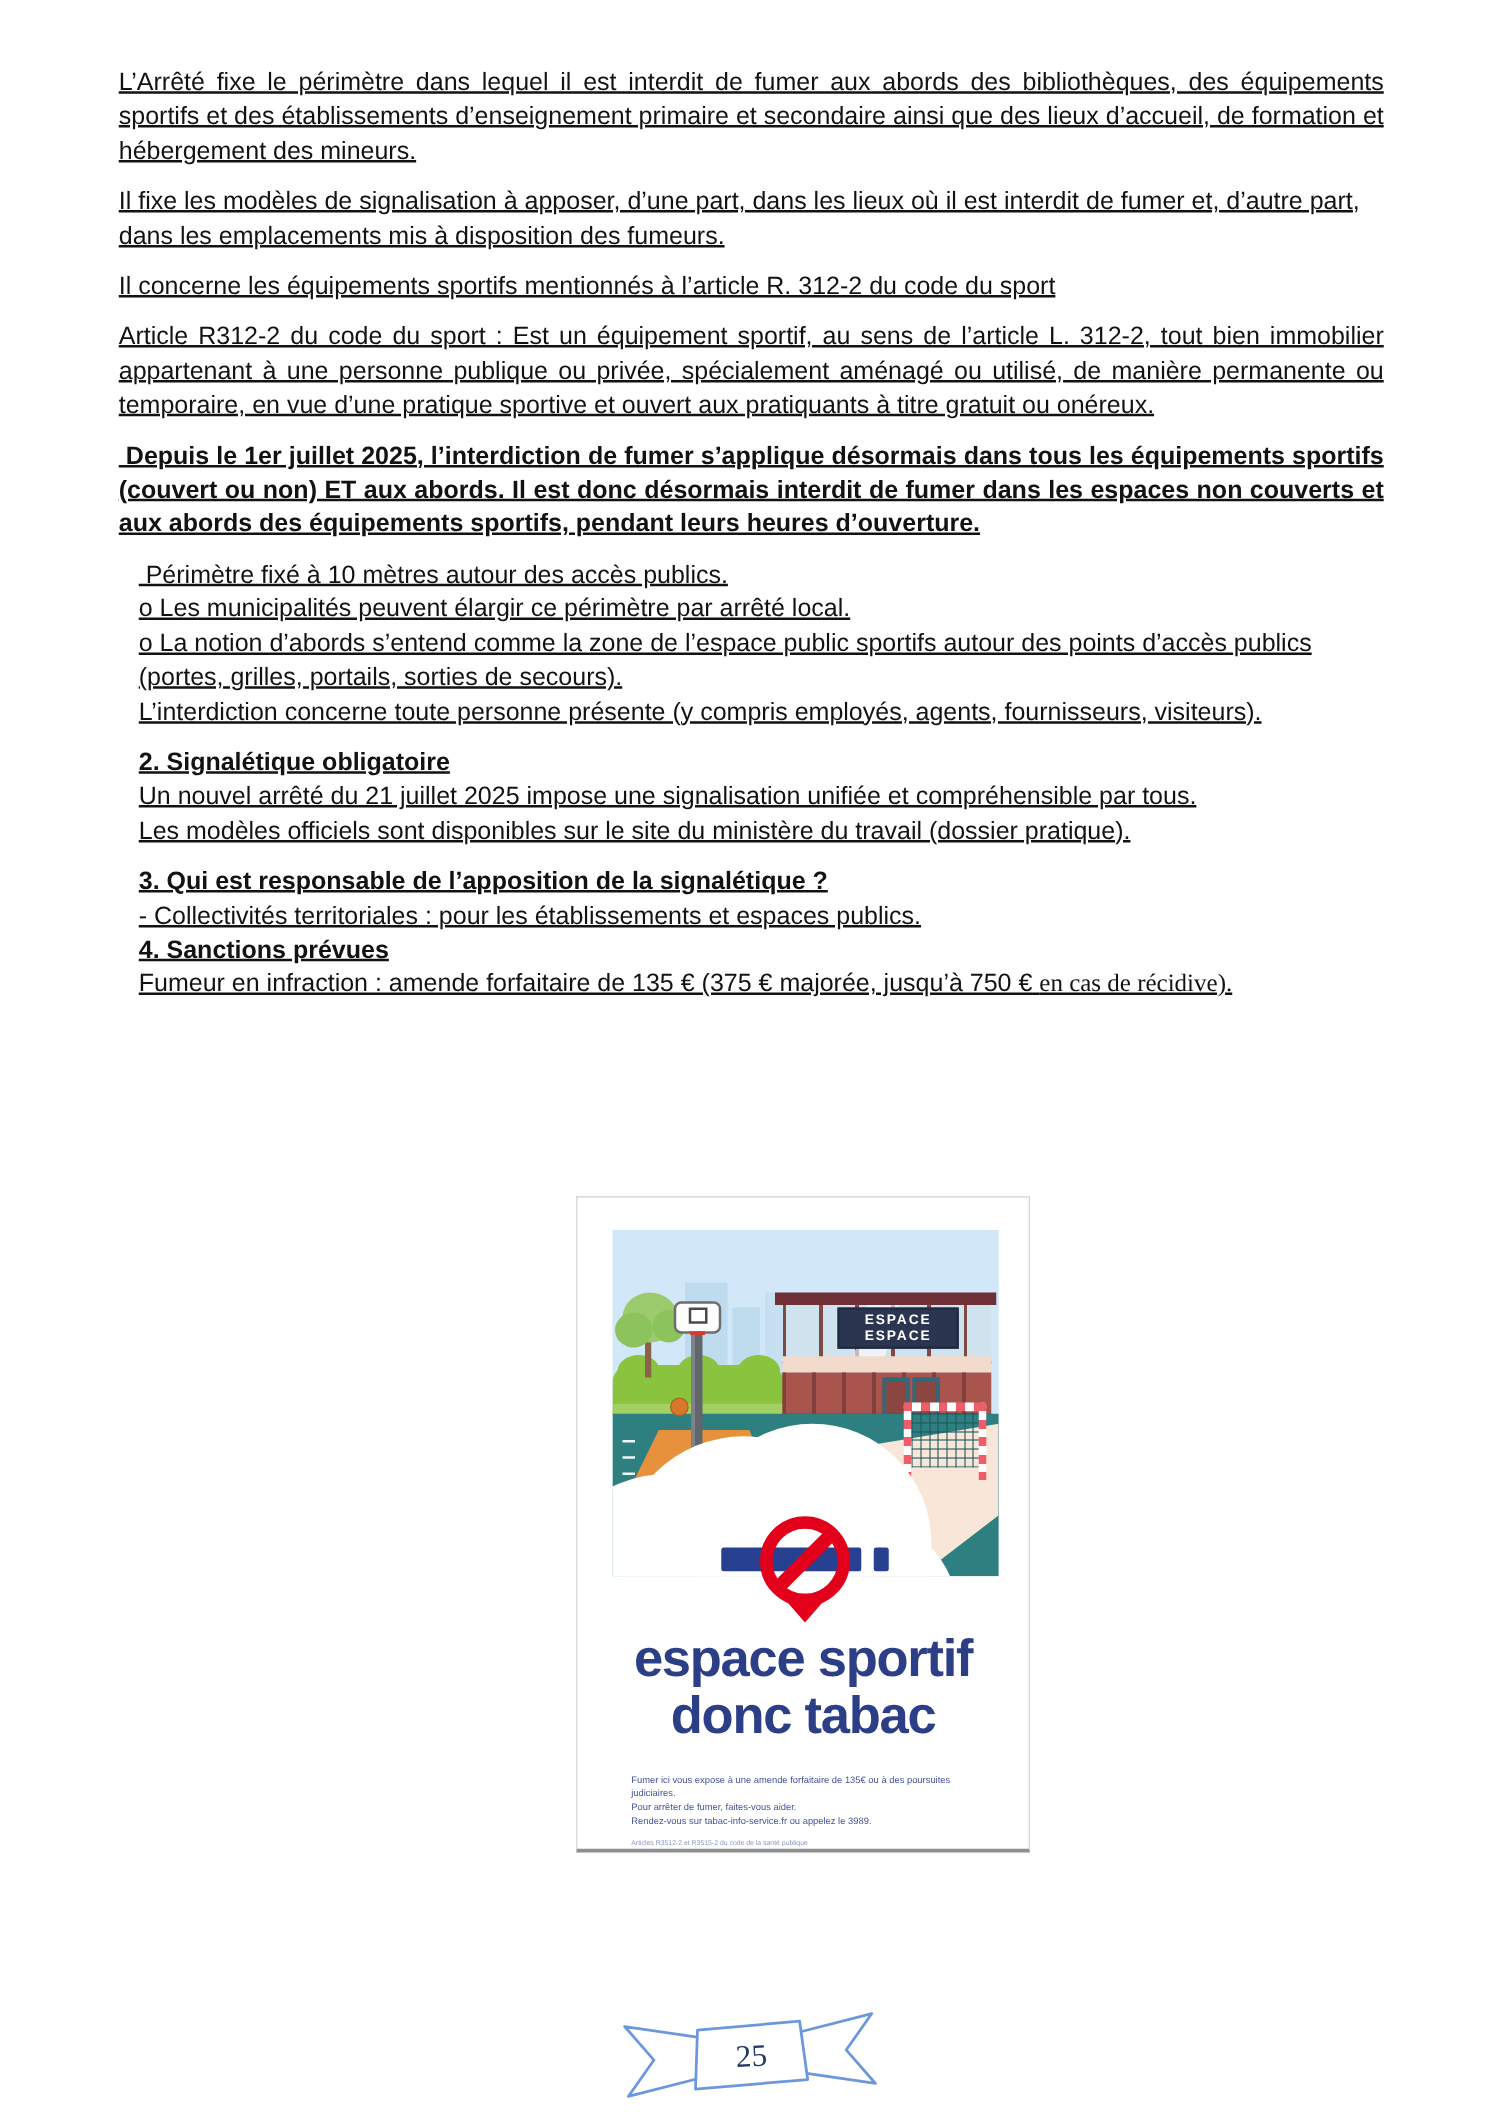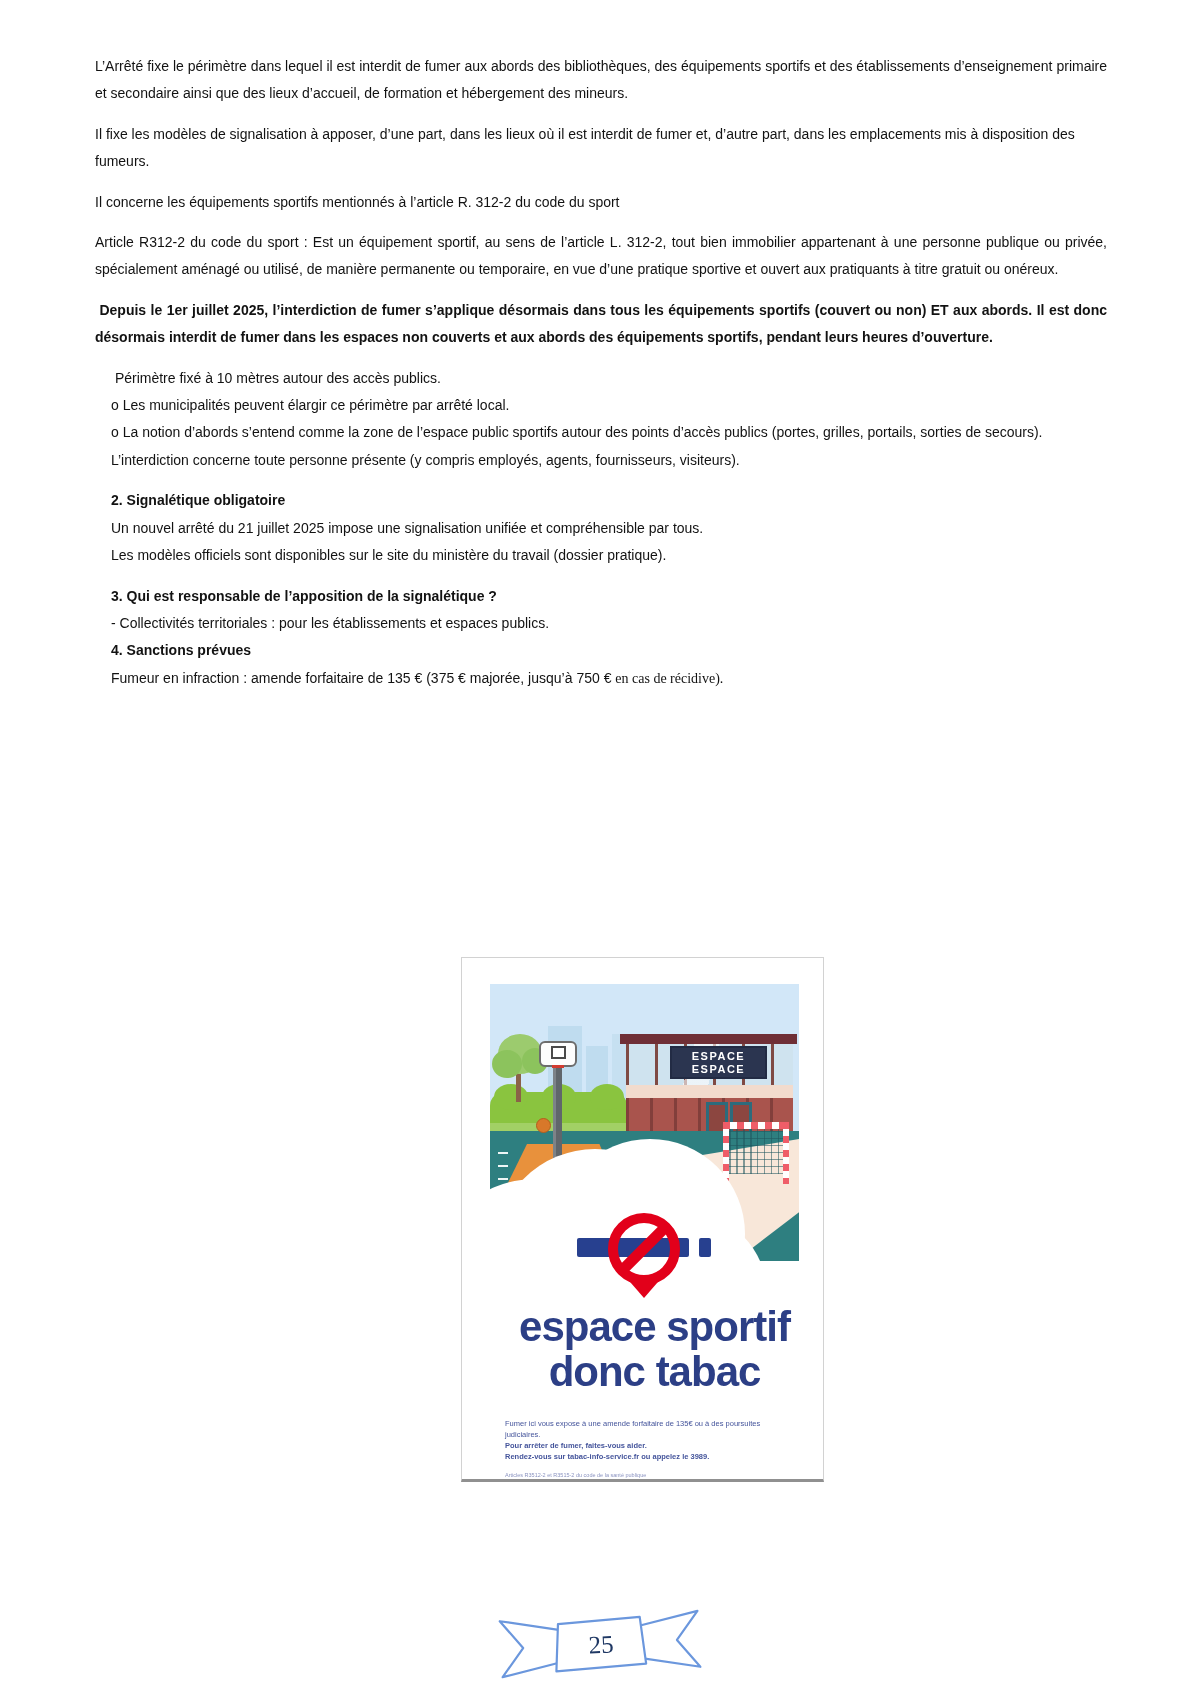--- a/index.html
+++ b/index.html
@@ -3,21 +3,21 @@
 <meta charset="utf-8">
 <style>
   * { margin:0; padding:0; box-sizing:border-box; }
   html,body { background:#e9e9e9; }
   .page {
     position:relative; width:1200px; height:1697px; margin:0 auto;
     background:#ffffff; overflow:hidden;
     font-family:"Liberation Sans", sans-serif; color:#121212;
   }
   
-  .doc { position:absolute; left:95px; top:53px; width:1012px; font-size:14px; line-height:27.4px; }
+  .doc { position:absolute; left:95px; top:53px; width:1012px; font-size:20px; line-height:27.4px;text-decoration:underline; }
   .doc p { margin:0 0 13px 0; }
   .just { text-align:justify; }
   .bold { font-weight:bold; }
   .tight { margin:0 !important; }
   .block { margin:0 0 13px 16px; }
   .serif-tail { font-family:"Liberation Serif", serif; }
   
   .poster {
     position:absolute; left:415px; top:957px; width:363px; height:525px;
     background:#fff; border:1px solid #d2d2d2; border-bottom:3px solid #909090;margin-left:46px;
@@ -94,24 +94,24 @@
   .cC { left:65px; top:155px; width:190px; height:190px; }
   .cD { left:113px; top:228px; width:164px; height:164px; }
   
   .cig-bar { left:115px; top:280px; width:112px; height:19px; background:#27408f; border-radius:2px; }
   .cig-tip { left:237px; top:280px; width:12px; height:19px; background:#27408f; border-radius:2px; }
   .pin-ring { left:146px; top:255px; width:72px; height:72px; border:10px solid #e2001a; border-radius:50%; }
   .pin-slash { left:147px; top:285px; width:70px; height:11px; background:#e2001a; border-radius:3px; transform:rotate(-45deg); }
   .pin-tail { left:162px; top:317px; width:0; height:0;
               border-left:20px solid transparent; border-right:20px solid transparent; border-top:23px solid #e2001a; }
   
-  .ptitle { left:12px; top:346px; width:100%; text-align:center; font-weight:bold; color:#2c3f86;
+  .ptitle { left:0; top:346px; width:100%; text-align:center; font-weight:bold; color:#2c3f86;
             font-size:42px; line-height:45px; letter-spacing:-1px; }
   .legal { left:43px; top:460px; width:290px; color:#44549b; font-size:7.5px; line-height:11px; }
-  .legal .b { font-weight:bold; }
+  .legal .b { font-weight:normal; }
   .legal .fine { font-size:5.5px; color:#8a93c0; margin-top:8px; }
   
   .ribbon { position:absolute; left:495px; top:1608px; width:210px; height:70px; transform:rotate(-3deg); }
   .ribbon svg { display:block; }
 </style>
 </head>
 <body>
 
 <div class="page">
 

